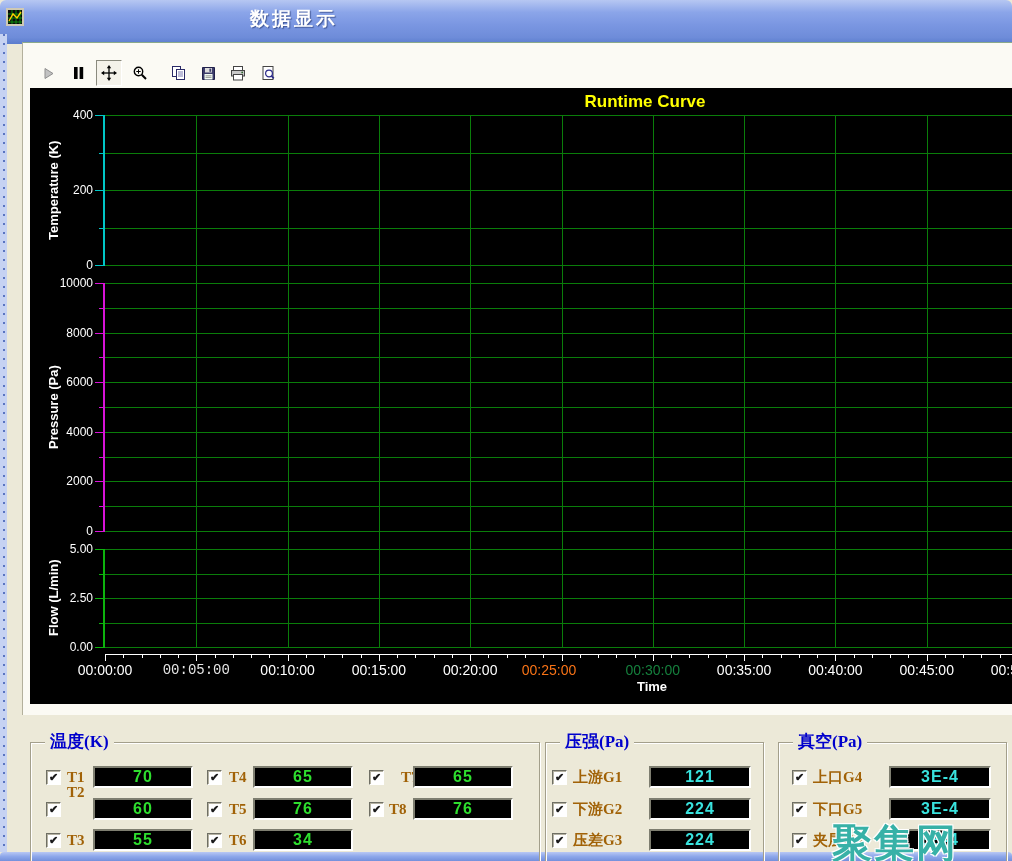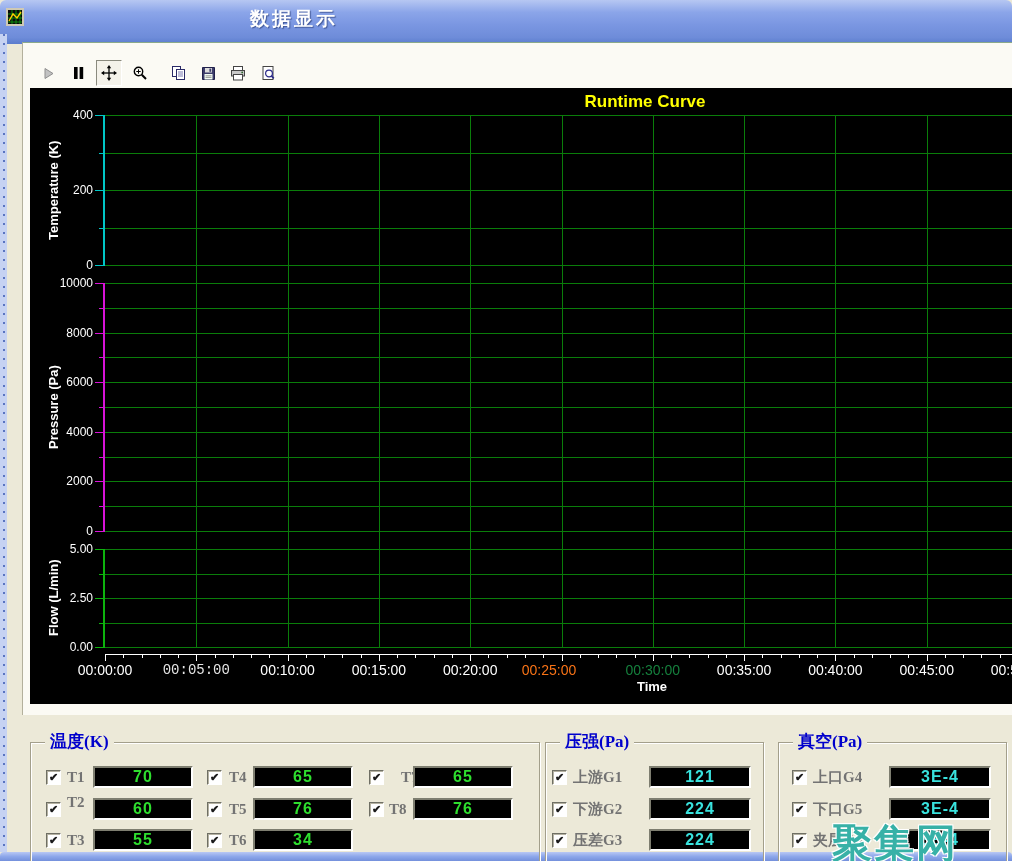--- a/index.html
+++ b/index.html
@@ -90,21 +90,21 @@
   }
   .checkbox{
     position:absolute; width:13px; height:13px; background:#fff;
     border-top:1px solid #6f6f64; border-left:1px solid #6f6f64;
     border-bottom:1px solid #fff; border-right:1px solid #fff;
     box-shadow:inset 1px 1px 0 #b5b2a2;
     font-size:11px; line-height:12px; text-align:center; color:#1a1a1a; font-weight:bold;
   }
   .item-label{
     position:absolute; height:22px; line-height:23px;
-    font-family:"Liberation Serif", serif; font-weight:bold; font-size:15px; color:#737373;
+    font-family:"Liberation Serif", serif; font-weight:bold; font-size:15px; color:#a16207;
     white-space:nowrap;
   }
   .value-box{
     position:absolute; height:18px; background:#000;
     border-top:2px solid #7e7e70; border-left:2px solid #7e7e70;
     border-bottom:2px solid #fff; border-right:2px solid #fff;
     text-align:center; line-height:18px; font-weight:bold; font-size:16px; letter-spacing:1px;
   }
   
   .watermark{
@@ -346,21 +346,21 @@
       <div class="xtick" style="left: 969.74px; top: 566px; height: 4px;"></div>
       <div class="xlab" style="left: 952px; top: 574px; color: rgb(255, 255, 255);">00:50:00</div>
     </div>
 
   <div class="groupbox" id="panel-0" style="left:30px;top:742px;width:508px;">
     <span class="group-title">温度(K)</span>
   <div class="checkbox" style="left: 15px; top: 27px;">✔</div>
       <div class="item-label" style="left: 36px; top: 23px;">T1</div>
       <div class="value-box" style="left: 62px; top: 23px; width: 96px; color: rgb(46, 222, 46);">70</div>
       <div class="checkbox" style="left: 15px; top: 59px;">✔</div>
-      <div class="item-label" style="left: 36px; top: 48px;">T2</div>
+      <div class="item-label" style="left: 36px; top: 38px;">T2</div>
       <div class="value-box" style="left: 62px; top: 55px; width: 96px; color: rgb(46, 222, 46);">60</div>
       <div class="checkbox" style="left: 15px; top: 90px;">✔</div>
       <div class="item-label" style="left: 36px; top: 86px;">T3</div>
       <div class="value-box" style="left: 62px; top: 86px; width: 96px; color: rgb(46, 222, 46);">55</div>
       <div class="checkbox" style="left: 176px; top: 27px;">✔</div>
       <div class="item-label" style="left: 198px; top: 23px;">T4</div>
       <div class="value-box" style="left: 222px; top: 23px; width: 96px; color: rgb(46, 222, 46);">65</div>
       <div class="checkbox" style="left: 176px; top: 59px;">✔</div>
       <div class="item-label" style="left: 198px; top: 55px;">T5</div>
       <div class="value-box" style="left: 222px; top: 55px; width: 96px; color: rgb(46, 222, 46);">76</div>

